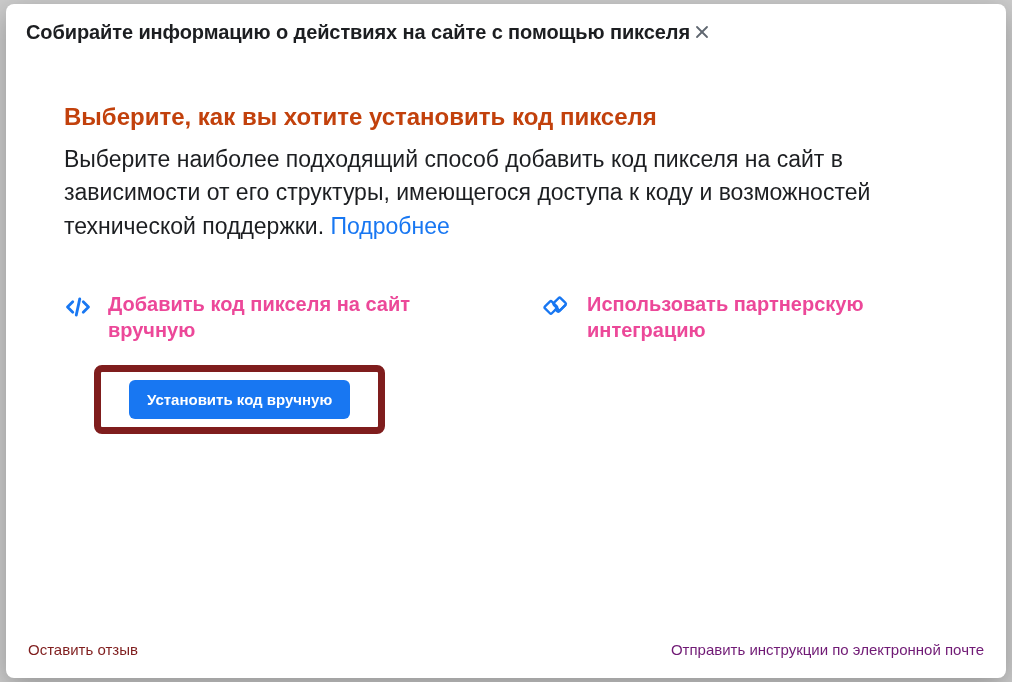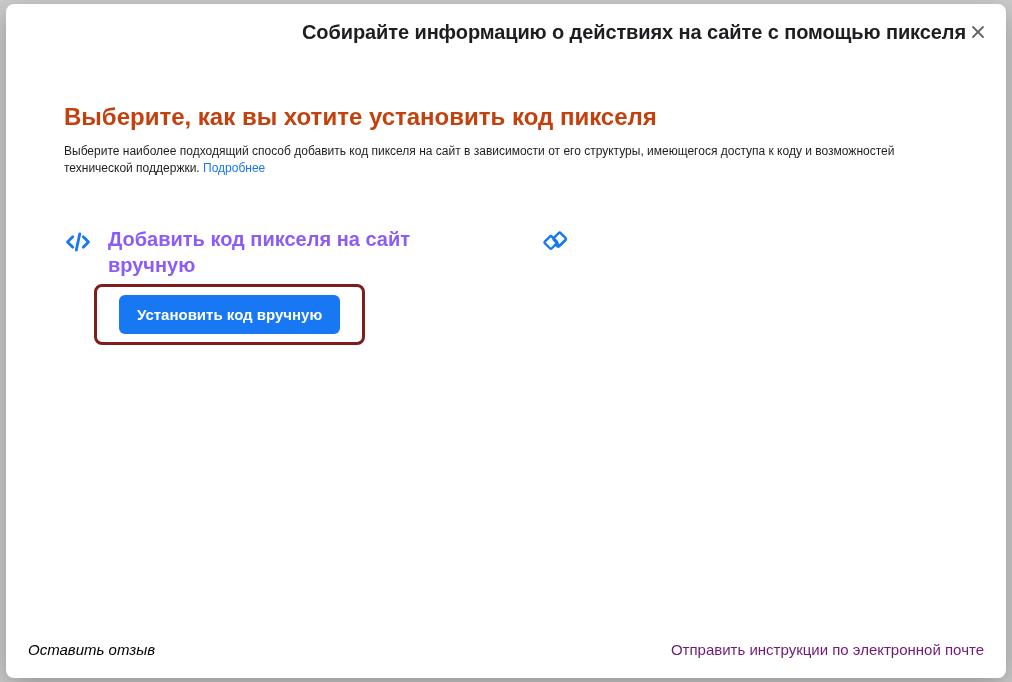--- a/index.html
+++ b/index.html
@@ -24,21 +24,21 @@
       background: #ffffff;
       border-radius: 8px;
       box-shadow: 0 8px 28px rgba(0,0,0,0.28);
       display: flex;
       flex-direction: column;
     }
     .modal-header {
       padding: 16px 16px 14px 20px;
       display: flex;
       align-items: center;
-      justify-content: flex-end;
+      justify-content: flex-start;
     }
     .modal-title {
       font-size: 20px;
       font-weight: 700;
       color: #1c1e21;
       letter-spacing: -0.1px;
     }
     .close-icon {
       width: 24px;
       height: 24px;
@@ -57,21 +57,21 @@
       padding: 45px 58px 20px 58px;
       flex: 1;
     }
     .section-heading {
       font-size: 24px;
       font-weight: 700;
       color: #c2410c;
       margin-bottom: 12px;
     }
     .section-subtext {
-      font-size: 12px;
+      font-size: 23px;
       line-height: 1.45;
       color: #1c1e21;
     }
     .section-subtext .link {
       color: #1877f2;
       text-decoration: none;
       cursor: pointer;
     }
     .options {
       display: flex;
@@ -93,23 +93,23 @@
     .option-icon svg {
       width: 28px;
       height: 28px;
     }
     .option-content {
       flex: 1;
     }
     .option-title {
       font-size: 20px;
       font-weight: 700;
-      color: #8b5cf6;
+      color: #ec4899;
       line-height: 1.3;
-      margin-bottom: 8px;
+      margin-bottom: 24px;
     }
     .option-desc {
       font-size: 17px;
       line-height: 1.55;
       color: #1c1e21;
       margin-bottom: 18px;
     }
     .option-desc .link {
       color: #1877f2;
       cursor: pointer;
@@ -120,38 +120,37 @@
       color: #ffffff;
       font-size: 15px;
       font-weight: 600;
       padding: 11px 18px;
       border: none;
       border-radius: 6px;
       cursor: pointer;
     }
     .highlight-wrap {
       display: inline-block;
-      border: 3px solid #7f1d1d;
+      border: 7px solid #7f1d1d;
       border-radius: 8px;
-      padding: 8px 22px;
+      padding: 8px 28px;
       margin-left: -14px;
       margin-top: -2px;
     }
     .modal-footer {
       padding: 18px 22px 20px 22px;
       display: flex;
       align-items: center;
       justify-content: space-between;
       border-top: none;
     }
     .feedback-link {
-      color: #000000;
+      color: #7f1d1d;
       font-size: 15px;
       cursor: pointer;
-      font-style: italic;
     }
     .send-link {
       color: #701a75;
       font-size: 15px;
       cursor: pointer;
     }
   </style>
 </head>
 <body>
 
@@ -193,20 +192,21 @@
 
       <div class="option">
         <div class="option-icon">
           <svg viewBox="0 0 24 24" fill="none" stroke="currentColor" stroke-width="2" stroke-linecap="round" stroke-linejoin="round">
             <rect x="2.6" y="8.2" width="8.3" height="8.3" rx="1.2" transform="rotate(-45 6.75 12.35)"></rect>
             <rect x="10.1" y="5.2" width="8.3" height="8.3" rx="1.2" transform="rotate(-45 14.25 9.35)"></rect>
             <path d="M10.8 14.2 l1.6 1.6 a1 1 0 0 0 1.4 0 l5.4 -5.4"></path>
           </svg>
         </div>
         <div class="option-content">
+          <div class="option-title">Использовать партнерскую интеграцию</div>
         </div>
       </div>
 
     </div>
   </div>
 
   <div class="modal-footer">
     <div class="feedback-link">Оставить отзыв</div>
     <div class="send-link">Отправить инструкции по электронной почте</div>
   </div>

